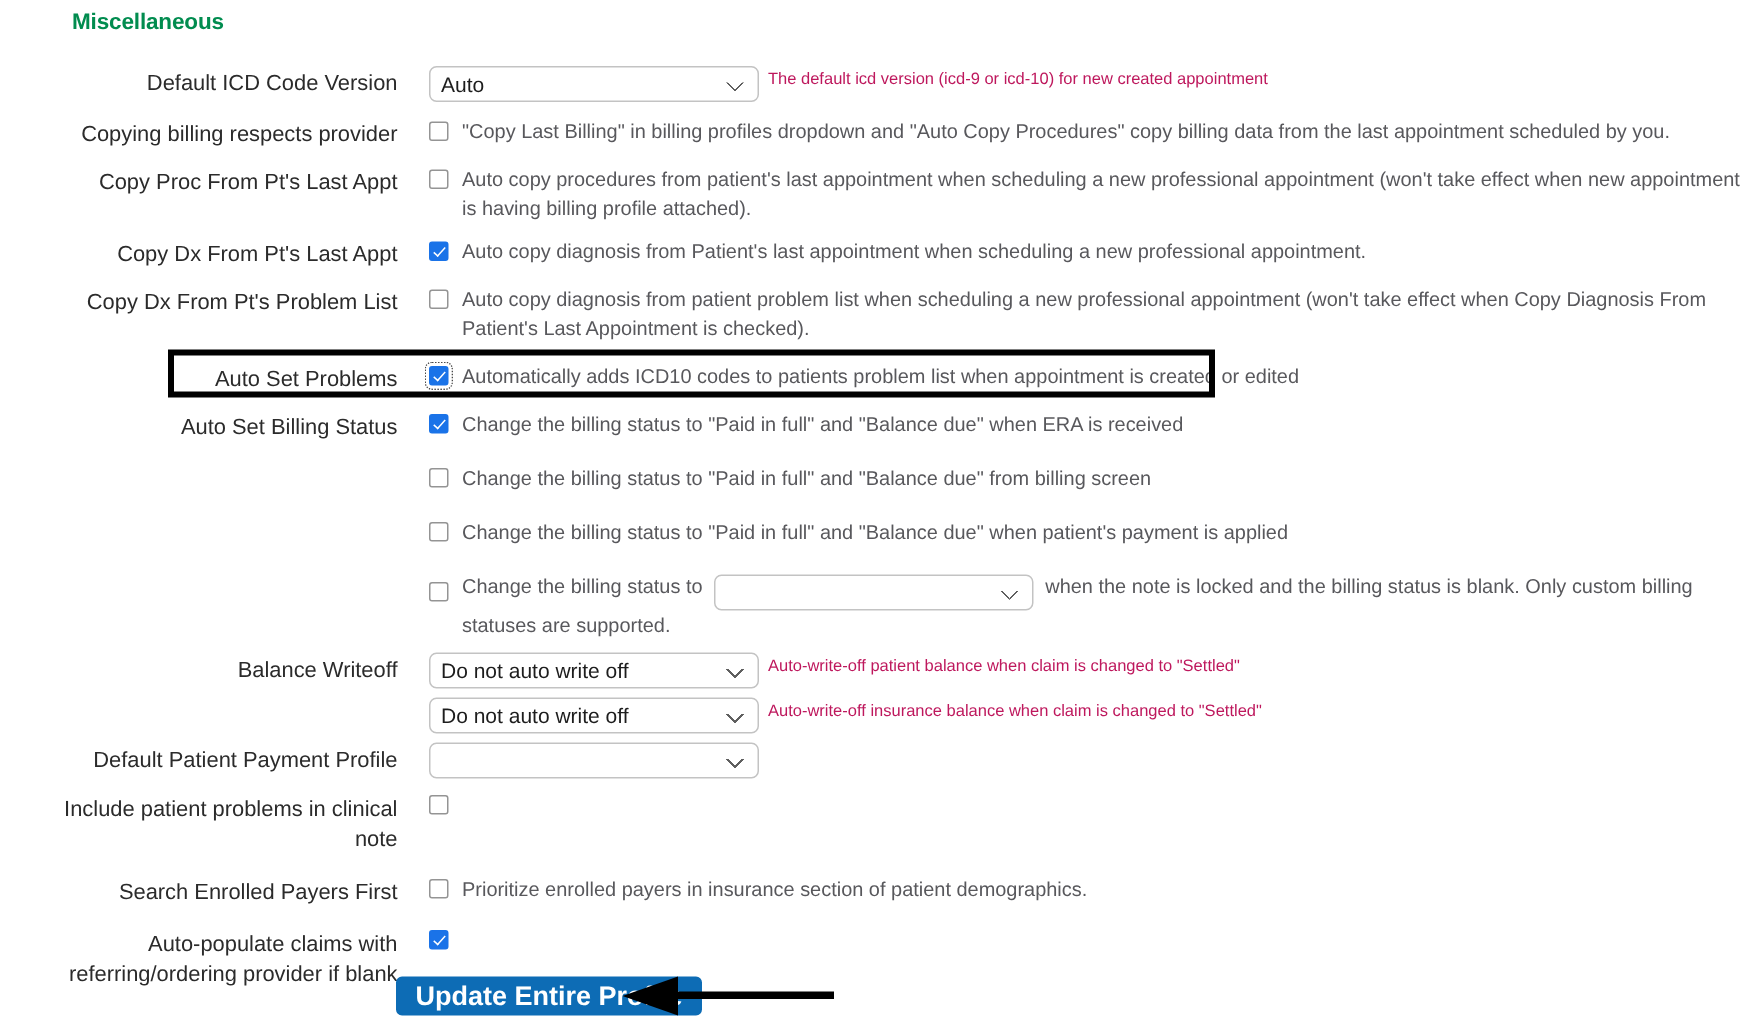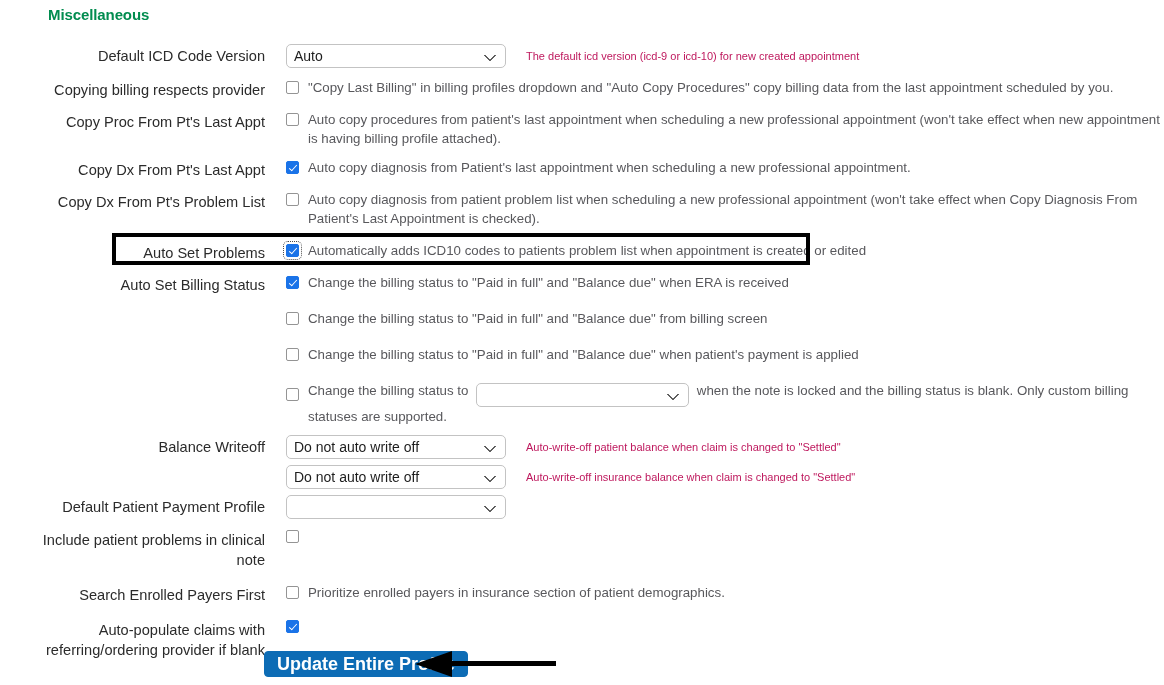--- a/index.html
+++ b/index.html
@@ -116,22 +116,21 @@
   }
   .cbline .cb { margin-top: 3px; }
   .cbtext {
     font-size: 13.3px;
     color: #58585c;
     line-height: 19px;
     flex: 1;
   }
   .ctrlline {
     display: flex;
-    align-items: center;
-    gap: 20px;
+    gap: 6px;
   }
   .r-sp { height: 10px; }
   
   .hl-box {
     position: absolute;
     left: 112px; top: 233px;
     width: 698px; height: 32px;
     border: 4px solid #000;
     pointer-events: none;
     z-index: 5;

